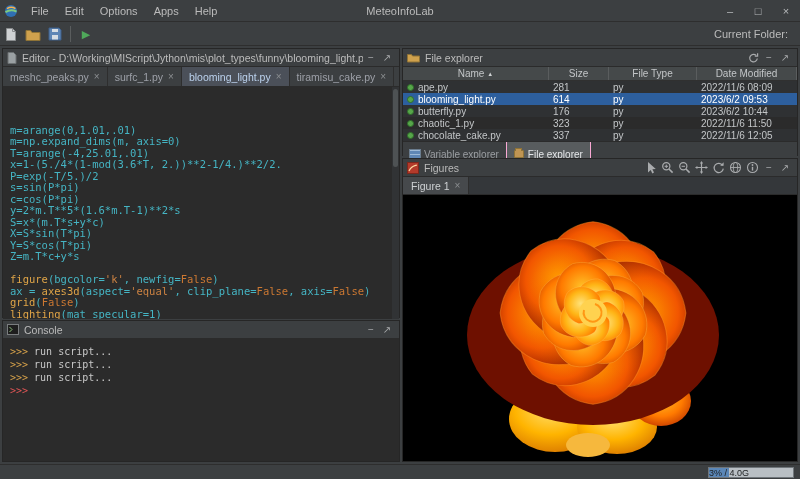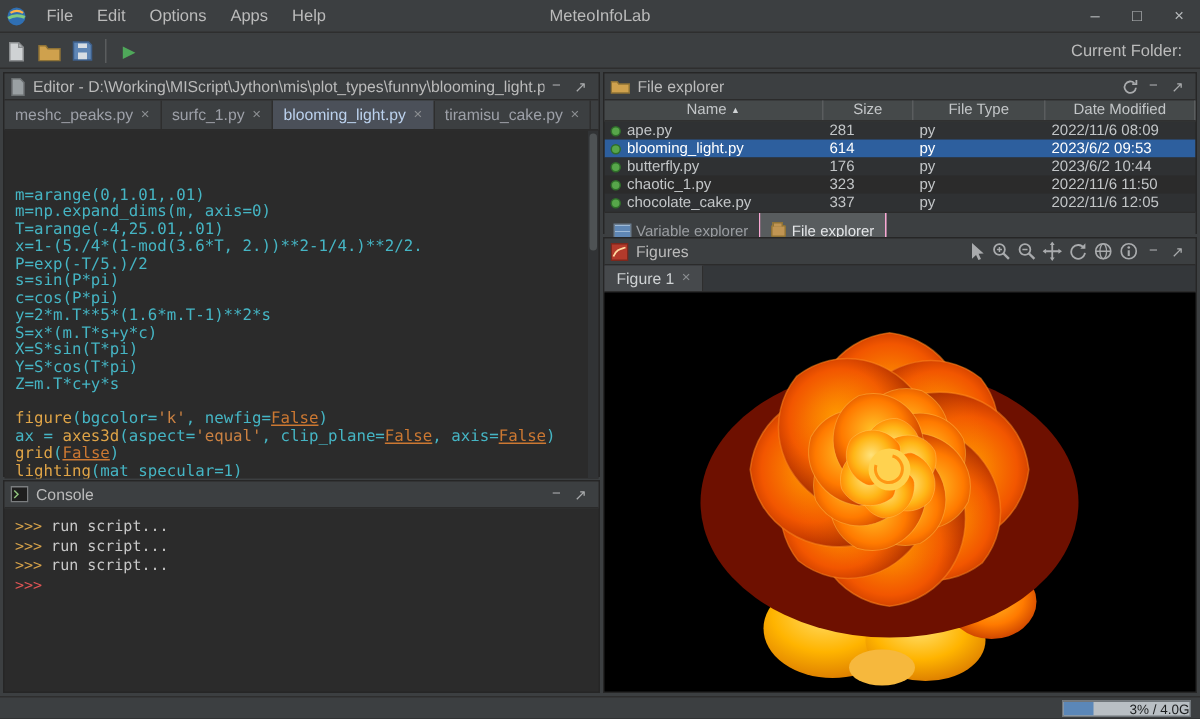--- a/index.html
+++ b/index.html
@@ -36,21 +36,21 @@
   .hbtn { width:16px; height:16px; display:flex; align-items:center; justify-content:center; color:#a9abad; font-size:10px; }
 
   
   .tabbar { height:20px; background:#3c3f41; border-bottom:1px solid #2b2b2b; display:flex; }
   .etab { display:flex; align-items:center; padding:0 7px; border-right:1px solid #2e2e2e; color:#9da0a8; font-size:10.5px; }
   .etab.active { background:#4b5059; }
   .etab.active .etab-label { color:#bcd2ee; }
   .tab-close { margin-left:5px; color:#8c8f92; font-size:10px; }
   .code { position:relative; height:232px; background:#2b2b2b; padding:3px 0 0 7px; font-family:"DejaVu Sans Mono", monospace; font-size:10.5px; line-height:11.5px; white-space:pre; overflow:hidden; color:#45b5c4; }
   .code-line { height:11.5px; }
-  .str { color:#cc8242; } .kw { color:#cc7832;text-decoration:underline; } .fn { color:#dfa447; }
+  .str { color:#cc8242; } .kw { color:#cc7832; } .fn { color:#dfa447; }
   .vscroll { position:absolute; right:0; top:0; bottom:0; width:7px; background:#313335; }
   .vthumb { position:absolute; right:1px; top:2px; width:5px; height:78px; background:#4e5254; border-radius:3px; }
 
   
   .console-body { padding:6px 0 0 7px; font-family:"DejaVu Sans Mono", monospace; font-size:10px; line-height:13px; }
   .console-line .prompt { color:#d7a24a; }
   .console-line:last-child .prompt { color:#e05555; }
   .console-line .ctext { color:#c8c8c8; }
 
   
@@ -76,21 +76,21 @@
   
   .fig-toolbtn { width:17px; height:16px; display:flex; align-items:center; justify-content:center; }
   .fig-tabbar { height:18px; background:#34373a; border-bottom:1px solid #2b2b2b; display:flex; }
   .fig-tab { display:flex; align-items:center; padding:0 8px; background:#46494c; color:#cfd2d4; font-size:10.5px; border-right:1px solid #2e2e2e; }
   .fig-canvas { position:relative; height:266px; background:#000; overflow:hidden; }
 
   
   .statusbar { position:absolute; left:0; top:464px; width:800px; height:15px; background:#3c3f41; border-top:1px solid #2e2e2e; display:flex; align-items:center; justify-content:flex-end; }
   .membar { position:relative; width:86px; height:11px; margin-right:6px; background:#b9bfc4; border:1px solid #70767b; overflow:hidden; }
   .memfill { position:absolute; left:0; top:0; bottom:0; width:24%; background:#5b87b8; }
-  .memtext { position:relative; display:block; text-align:right; font-size:9px; line-height:10px; color:#1d1f20; }
+  .memtext { position:relative; display:block; text-align:left; font-size:9px; line-height:10px; color:#1d1f20; }
 
   svg { display:block; }
 </style>
 </head>
 <body>
 
 <div class="window">
 
   <div class="titlebar">
     <span class="app-icon">

